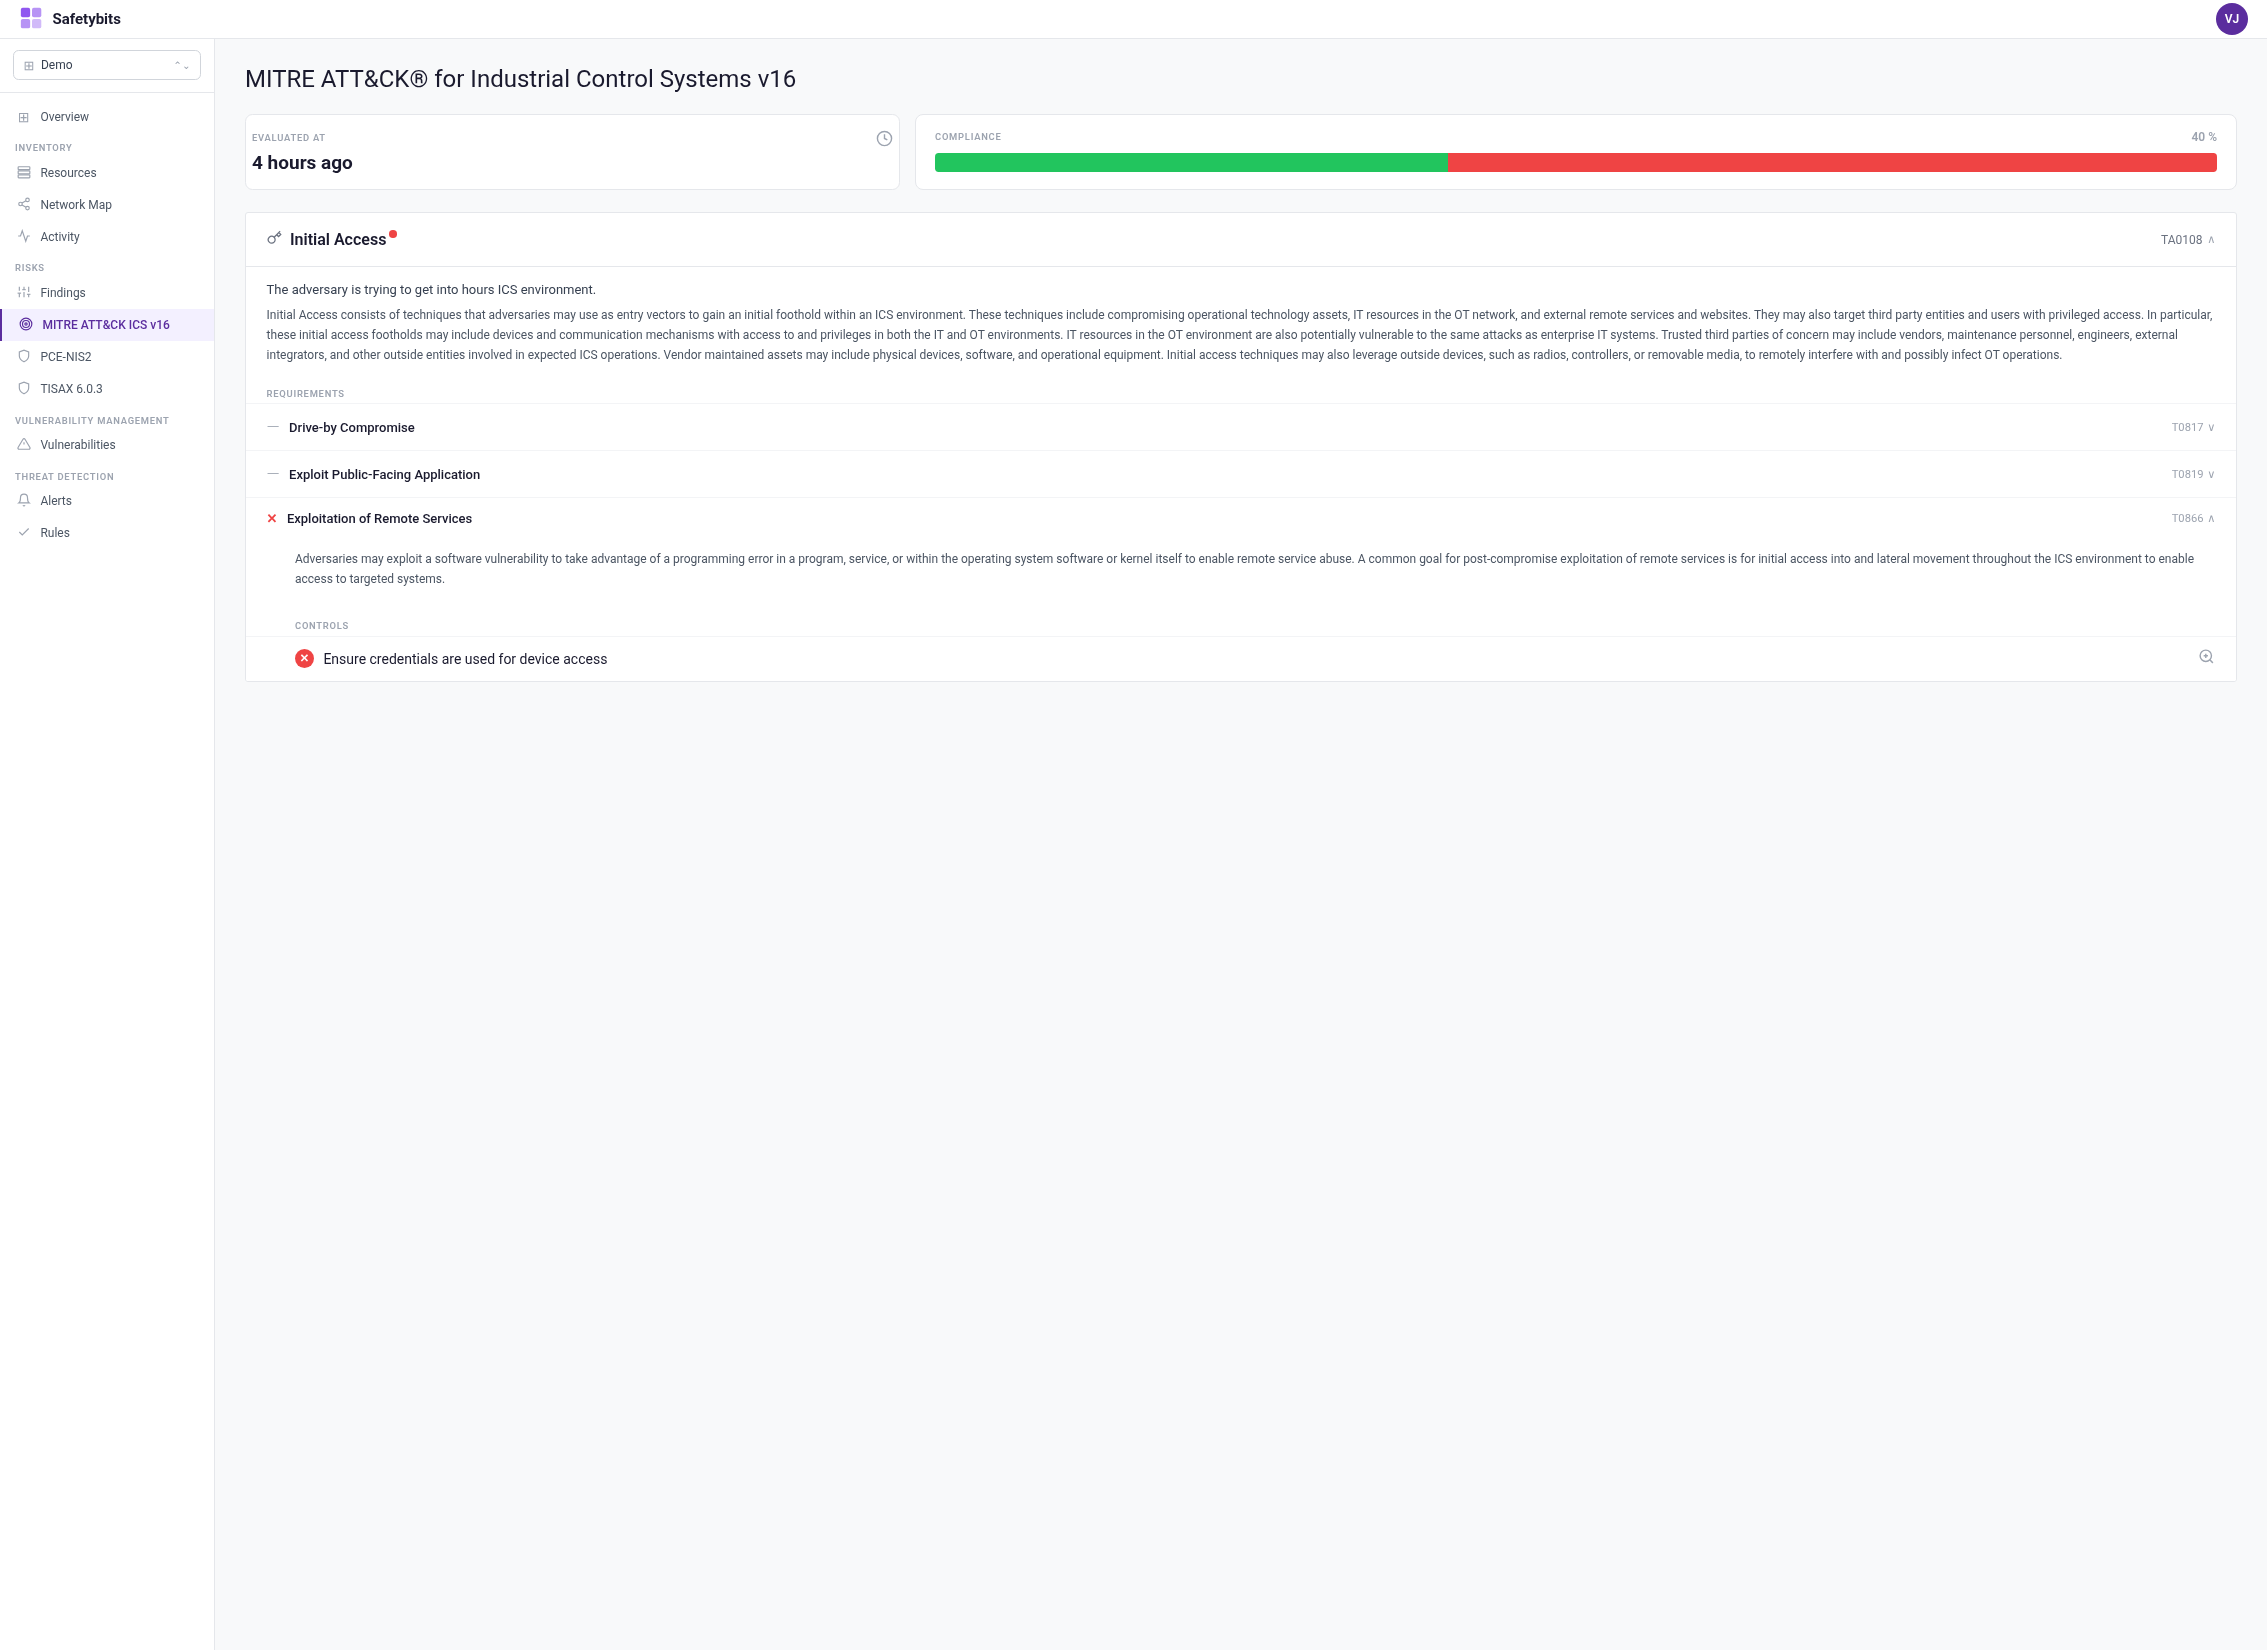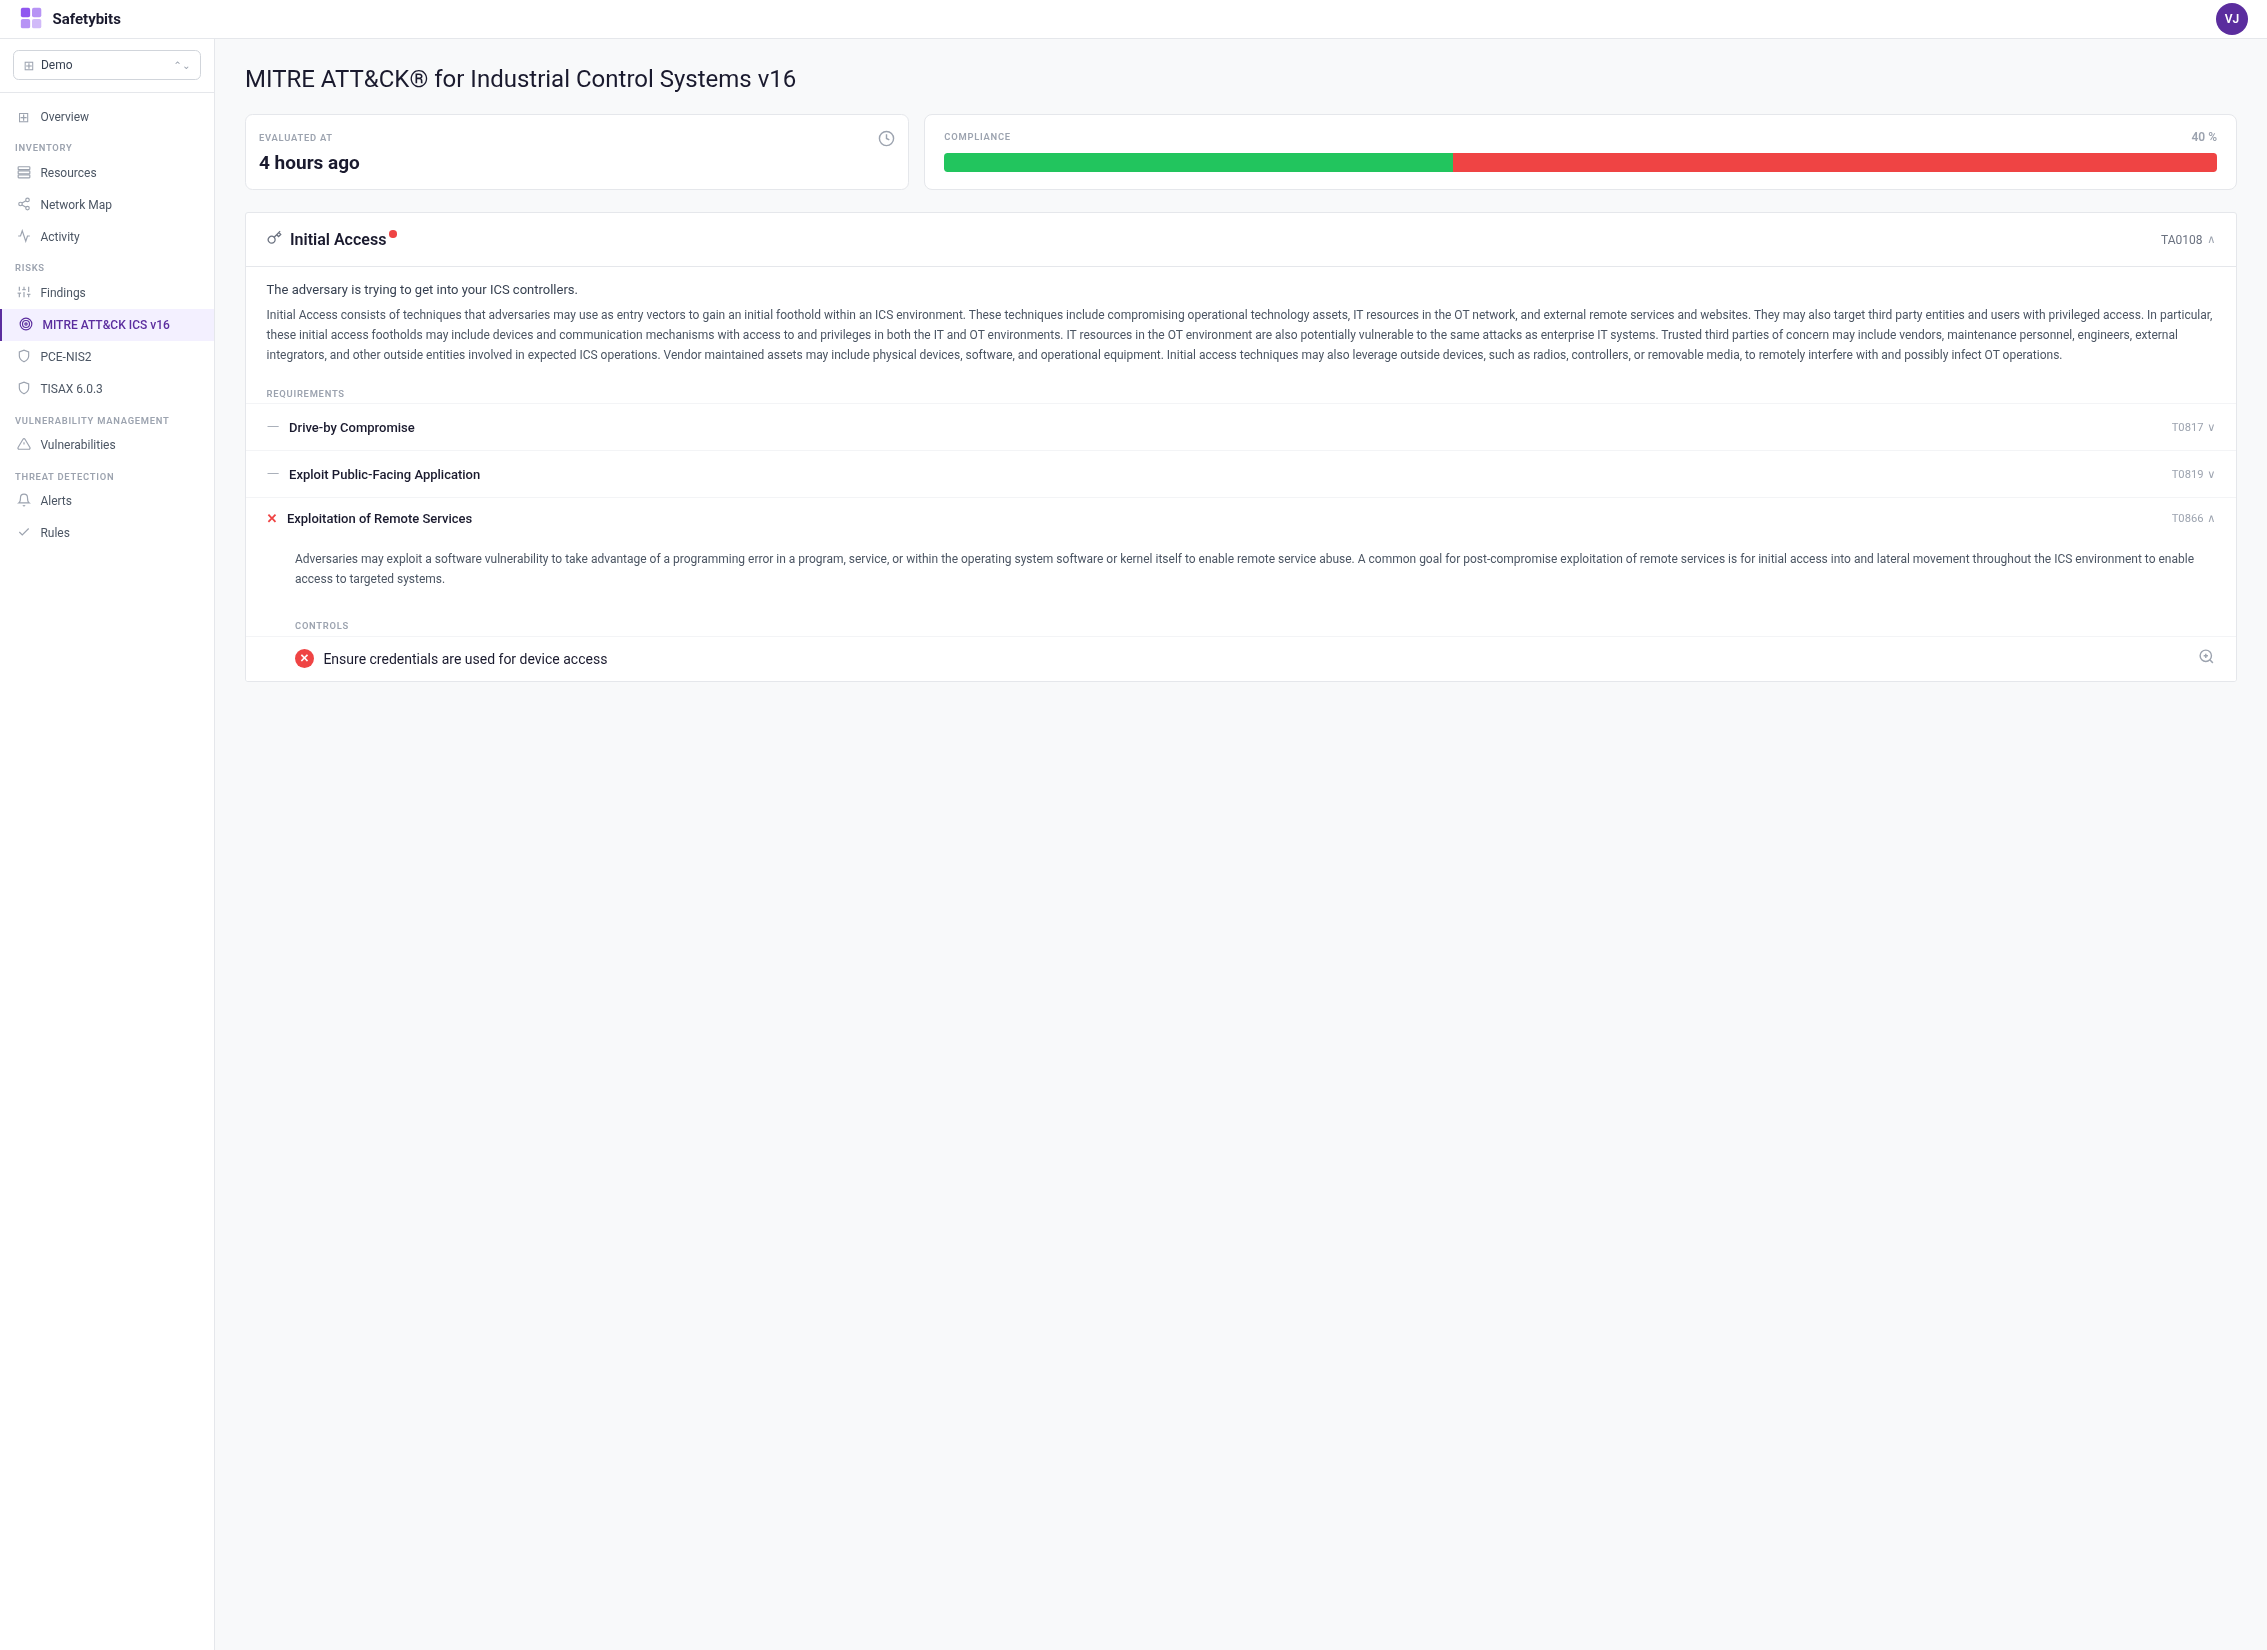--- a/index.html
+++ b/index.html
@@ -59,21 +59,21 @@
     }
 
     
     .main { flex: 1; overflow-y: auto; padding: 26px 30px; background: #f8f9fa; }
     .page-title { font-size: 24px; font-weight: 400; color: #1a1a2e; margin-bottom: 20.6px; }
 
     
     .stats-row { display: flex; gap: 15px; margin-bottom: 22.5px; }
     .stat-card {
       background: #fff; border: 0.9px solid #e5e7eb; border-radius: 7.5px;
-      padding: 15px 13px; flex: 1;
+      padding: 15px 6px; flex: 1;
     }
     .stat-label { font-size: 9.4px; font-weight: 600; color: #9ca3af; letter-spacing: 0.08em; text-transform: uppercase; margin-bottom: 5.6px; }
     .stat-value { font-size: 19px; font-weight: 700; color: #1a1a2e; }
     .stat-row-right { display: flex; align-items: center; justify-content: space-between; }
     .stat-clock { color: #9ca3af; font-size: 15px; }
 
     
     .compliance-card {
       background: #fff; border: 0.9px solid #e5e7eb; border-radius: 8px;
       padding: 15px 19px; flex: 2;
@@ -340,21 +340,21 @@
           <span class="section-title">Initial Access</span>
           <span class="section-dot"></span>
         </div>
         <div class="section-id">
           <span>TA0108</span>
           <span class="chevron-icon">∧</span>
         </div>
       </div>
 
       <div class="section-desc">
-        <p class="desc-short">The adversary is trying to get into your ICS controllers.</p>
+        <p class="desc-short">The adversary is trying to get into hours ICS environment.</p>
         <p class="desc-long">Initial Access consists of techniques that adversaries may use as entry vectors to gain an initial foothold within an ICS environment. These techniques include compromising operational technology assets, IT resources in the OT network, and external remote services and websites. They may also target third party entities and users with privileged access. In particular, these initial access footholds may include devices and communication mechanisms with access to and privileges in both the IT and OT environments. IT resources in the OT environment are also potentially vulnerable to the same attacks as enterprise IT systems. Trusted third parties of concern may include vendors, maintenance personnel, engineers, external integrators, and other outside entities involved in expected ICS operations. Vendor maintained assets may include physical devices, software, and operational equipment. Initial access techniques may also leverage outside devices, such as radios, controllers, or removable media, to remotely interfere with and possibly infect OT operations.</p>
       </div>
 
       <div class="requirements-label">REQUIREMENTS</div>
 
       <div class="req-row">
         <div class="req-left">
           <span class="req-dash">—</span>
           <span class="req-name">Drive-by Compromise</span>
         </div>

